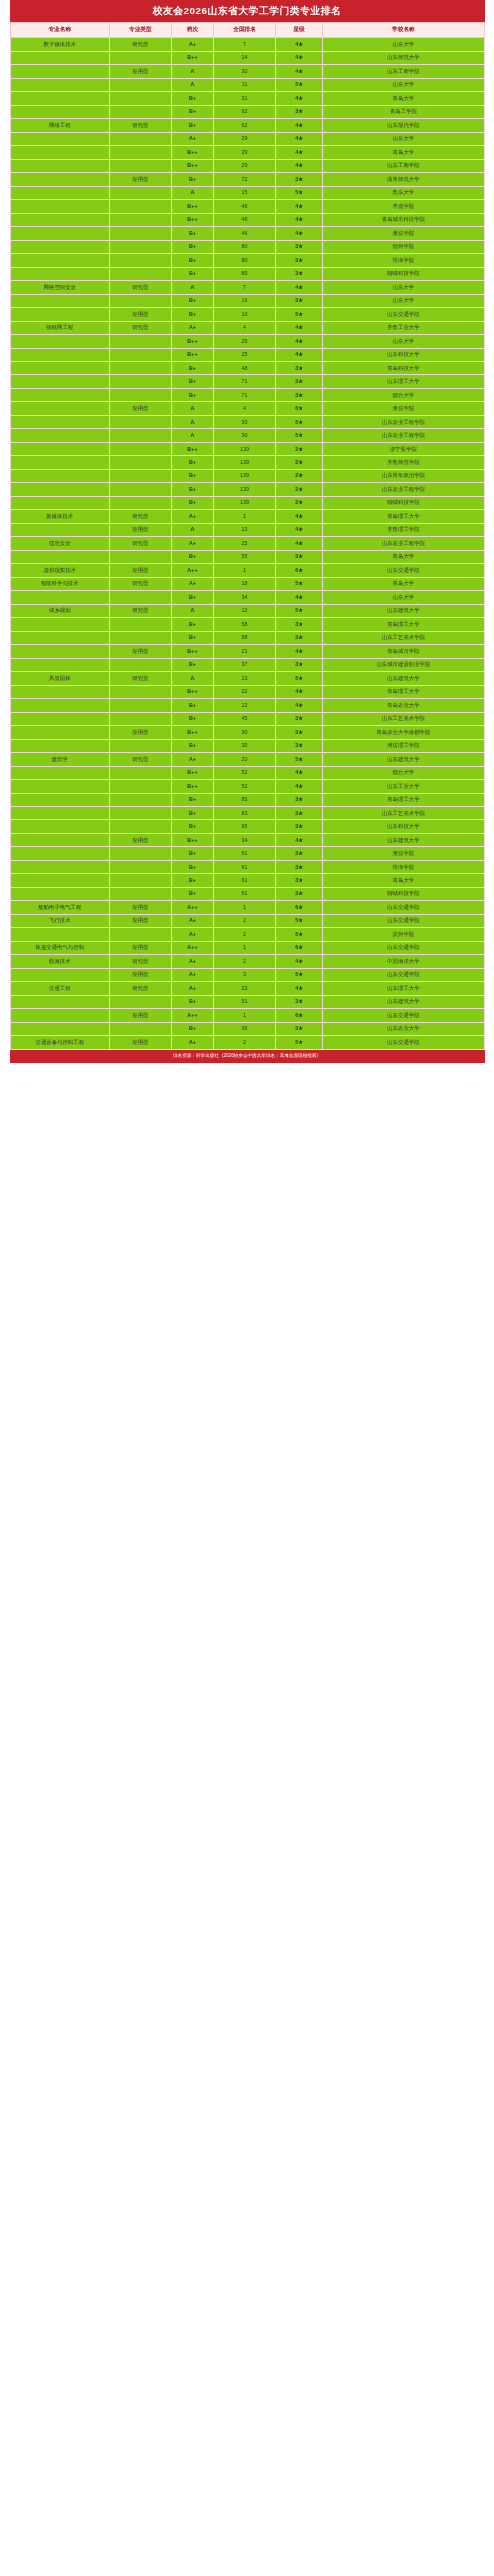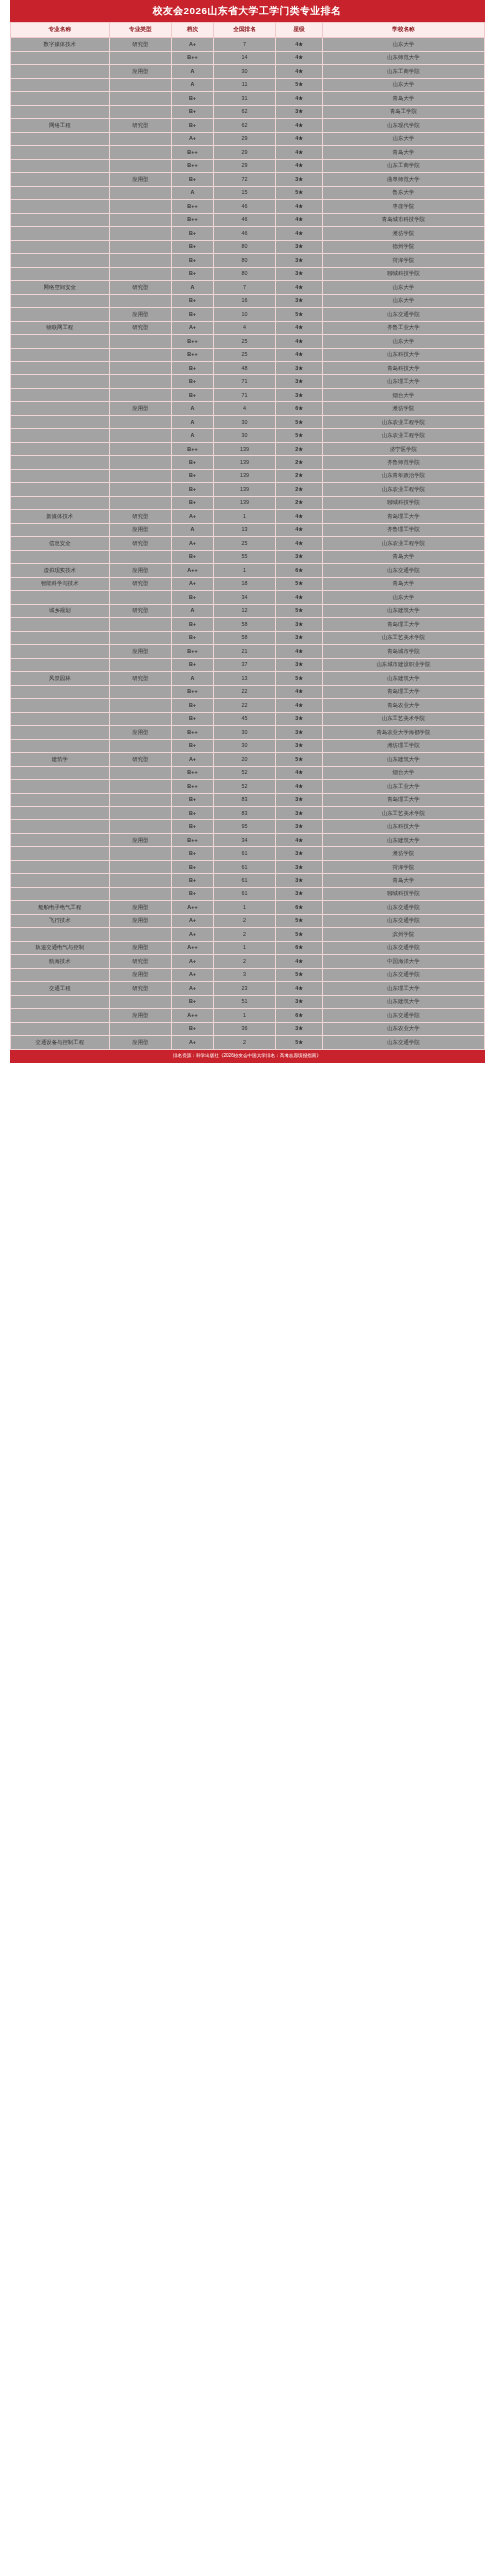--- a/index.html
+++ b/index.html
@@ -4,21 +4,21 @@
 <style>
   * { box-sizing: border-box; }
   html, body {
     margin: 0; padding: 0;
     background: #ffffff;
     font-family: "Liberation Sans", sans-serif;
   }
   .page {
     width: 475px;
     margin: 0 auto;
-    background: #a3a3a3;
+    background: #84cc16;
   }
   .title-bar {
     background: #c8232c;
     color: #ffffff;
     text-align: center;
     font-size: 9.8px;
     font-weight: bold;
     letter-spacing: 0.5px;
     padding: 4.6px 0 4.6px 0;
   }

